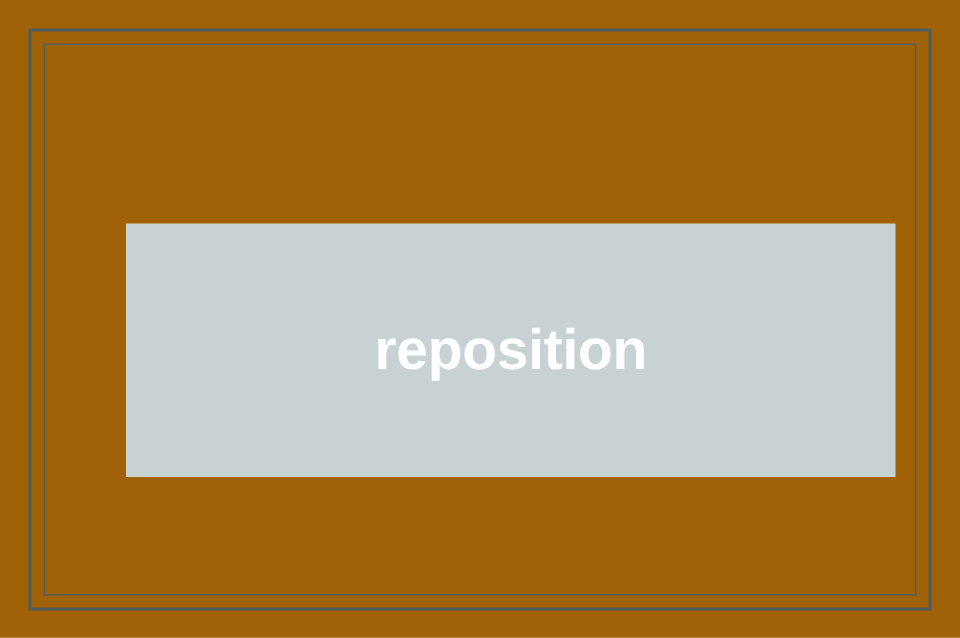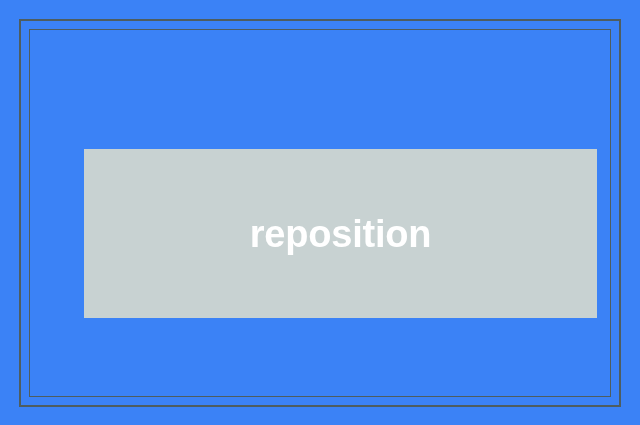--- a/index.html
+++ b/index.html
@@ -10,21 +10,21 @@
     width: 640px;
     height: 425px;
     overflow: hidden;
     font-family: "Liberation Sans", sans-serif;
   }
 
   .canvas {
     position: relative;
     width: 640px;
     height: 425px;
-    background: #3b82f6;
+    background: #a16207;
     box-sizing: border-box;
   }
 
   
   .frame-outer {
     position: absolute;
     left: 19px;
     top: 19px;
     width: 602px;
     height: 388px;

